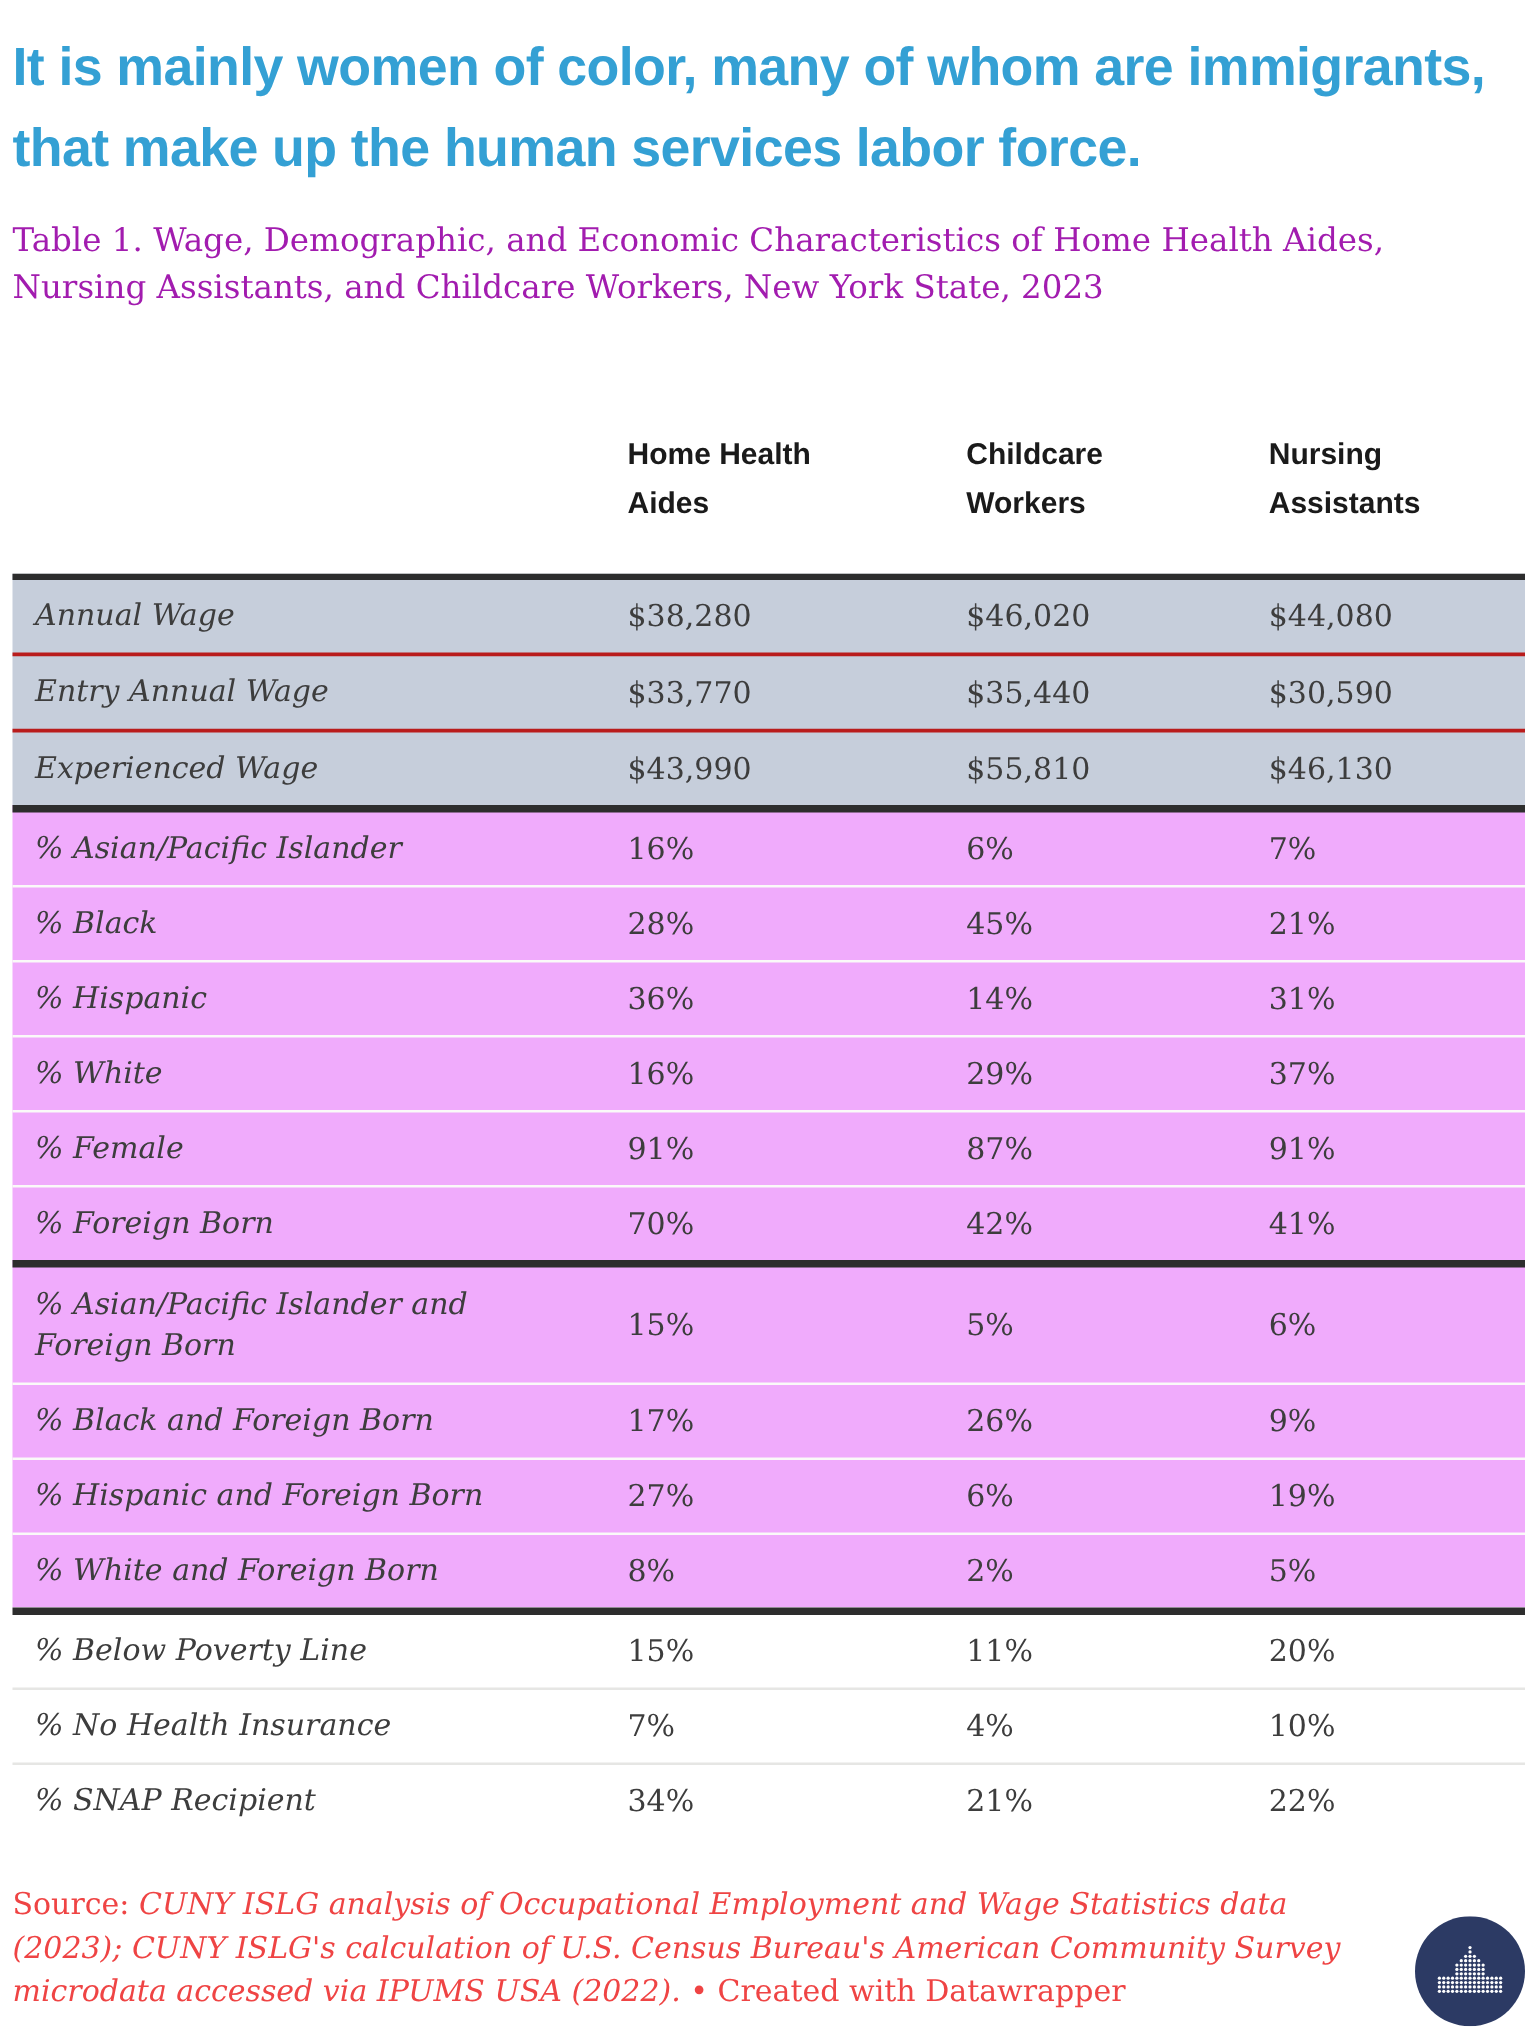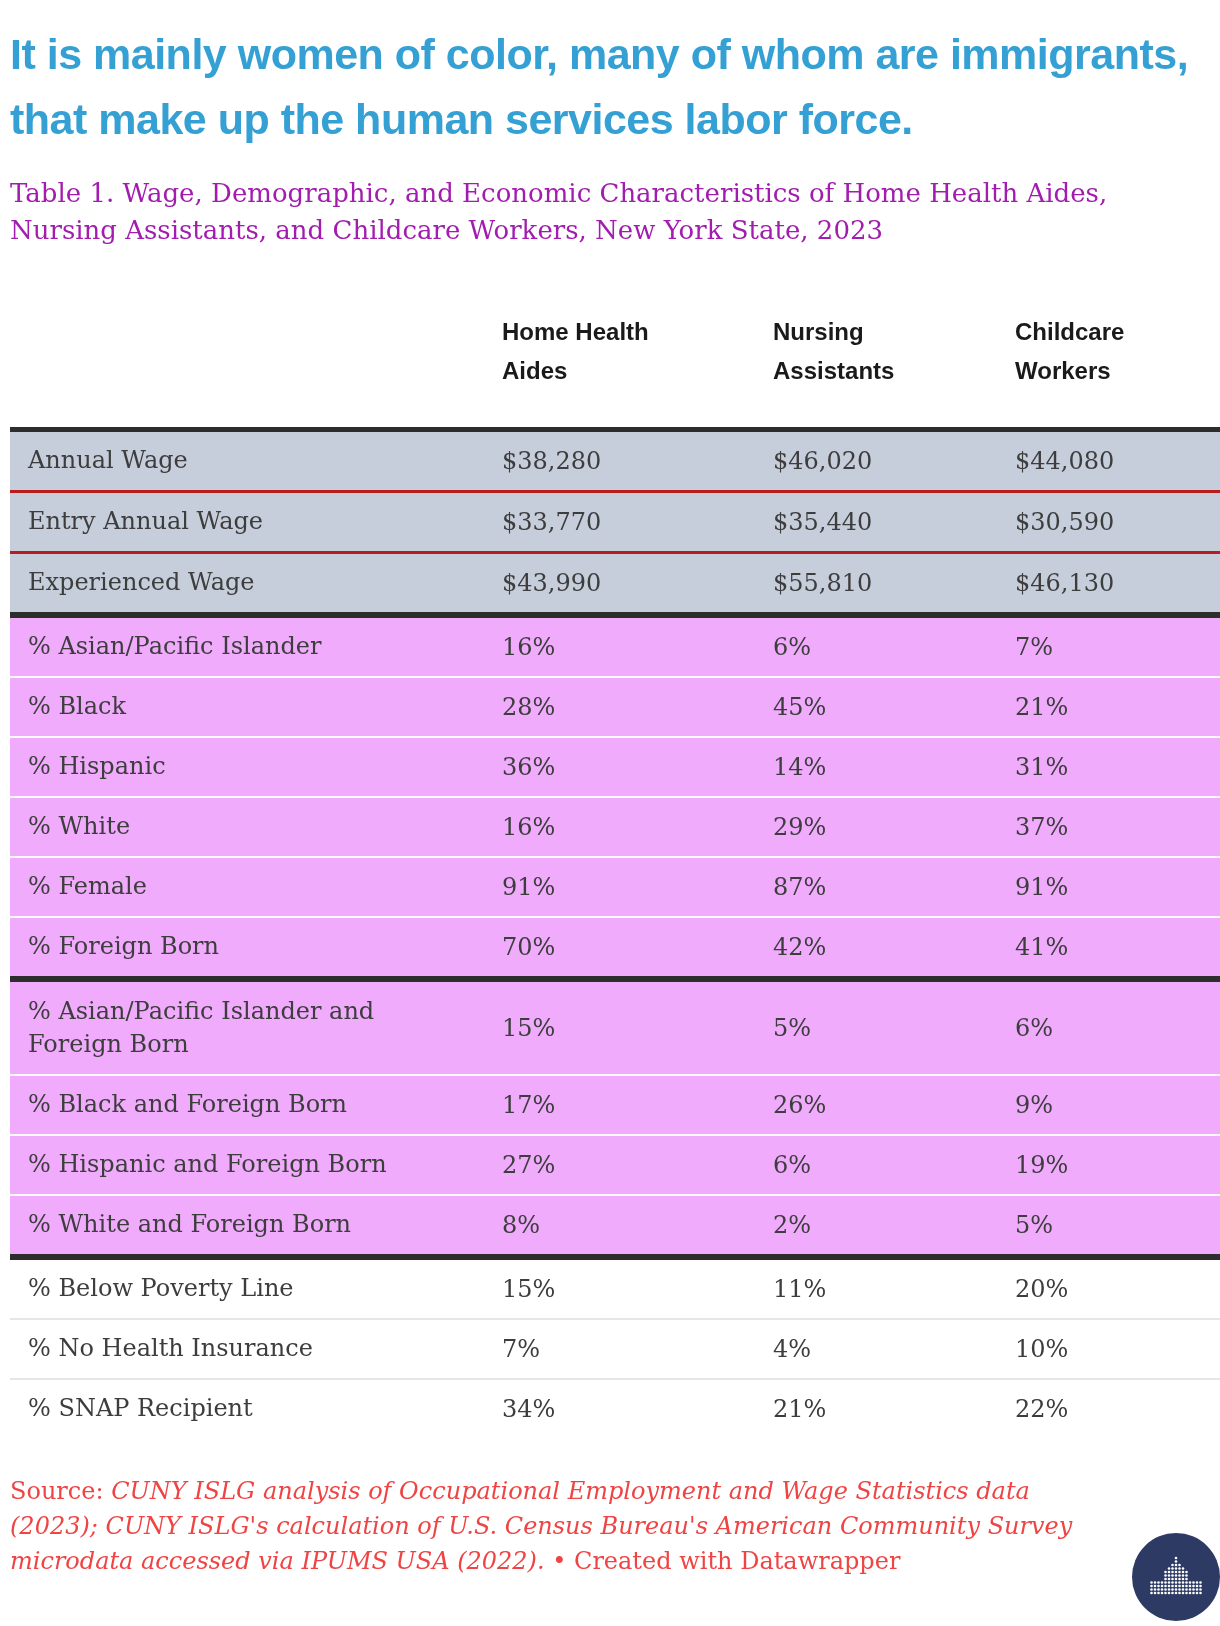--- a/index.html
+++ b/index.html
@@ -16,40 +16,40 @@
   }
   .subtitle {
     font-size:26px; line-height:1.42; color:#a21caf;
     margin:0; max-width:1100px;
   }
 
   .grid {
     display:grid; grid-template-columns:492px 271px 242px 1fr;
     align-items:center;
   }
-  .thead { margin-top:64px; padding-bottom:36px; align-items:end; }
+  .thead { margin-top:96px; padding-bottom:36px; align-items:end; }
   .thead .hcell {
     font-family:"Liberation Sans", sans-serif; font-weight:bold;
     font-size:24px; line-height:1.62; color:#1a1a1a; max-width:160px;
   }
 
   .section { border-top:5px solid #2d2d2d; }
   .section.s-wage  { background:#c6cedb; }
   .section.s-gray  { background:#f0abfc; }
   .section.s-white { background:#ffffff; }
   .section + .section { border-top:6px solid #2d2d2d; }
 
   .row { min-height:58px; }
   .row.tall { min-height:92px; }
   .s-wage  .row + .row { border-top:3px solid #b91c1c; }
   .s-gray  .row + .row { border-top:2px solid #fafaf8; }
   .s-white .row + .row { border-top:2px solid #e6e6e4; }
 
   .cell { font-size:24px; color:#3d3d3d; }
-  .cell.label { padding-left:18px; max-width:380px; line-height:1.35; }
+  .cell.label { padding-left:18px; max-width:380px; line-height:1.35;font-style:italic; }
 
   .source {
     margin-top:36px; font-size:24px; line-height:35px;
     color:#ef4444; max-width:1070px;
   }
   .source .cite { font-style:italic; }
 
   .logo { position:absolute; top:1533px; right:0; width:88px; height:88px; }
 </style>
 </head>
@@ -58,22 +58,22 @@
 <div class="page">
   <div class="inner">
 
     <h1 class="title">It is mainly women of color, many of whom are immigrants, that make up the human services labor force.</h1>
 
     <p class="subtitle">Table 1. Wage, Demographic, and Economic Characteristics of Home Health Aides, Nursing Assistants, and Childcare Workers, New York State, 2023</p>
 
     <div class="grid thead">
       <div class="hcell"></div>
       <div class="hcell">Home Health Aides</div>
+      <div class="hcell">Childcare Workers</div>
       <div class="hcell">Nursing Assistants</div>
-      <div class="hcell">Childcare Workers</div>
     </div>
 
     <div class="section s-wage">
       <div class="grid row">
         <div class="cell label">Annual Wage</div>
         <div class="cell">$38,280</div>
         <div class="cell">$46,020</div>
         <div class="cell">$44,080</div>
       </div>
       <div class="grid row">

